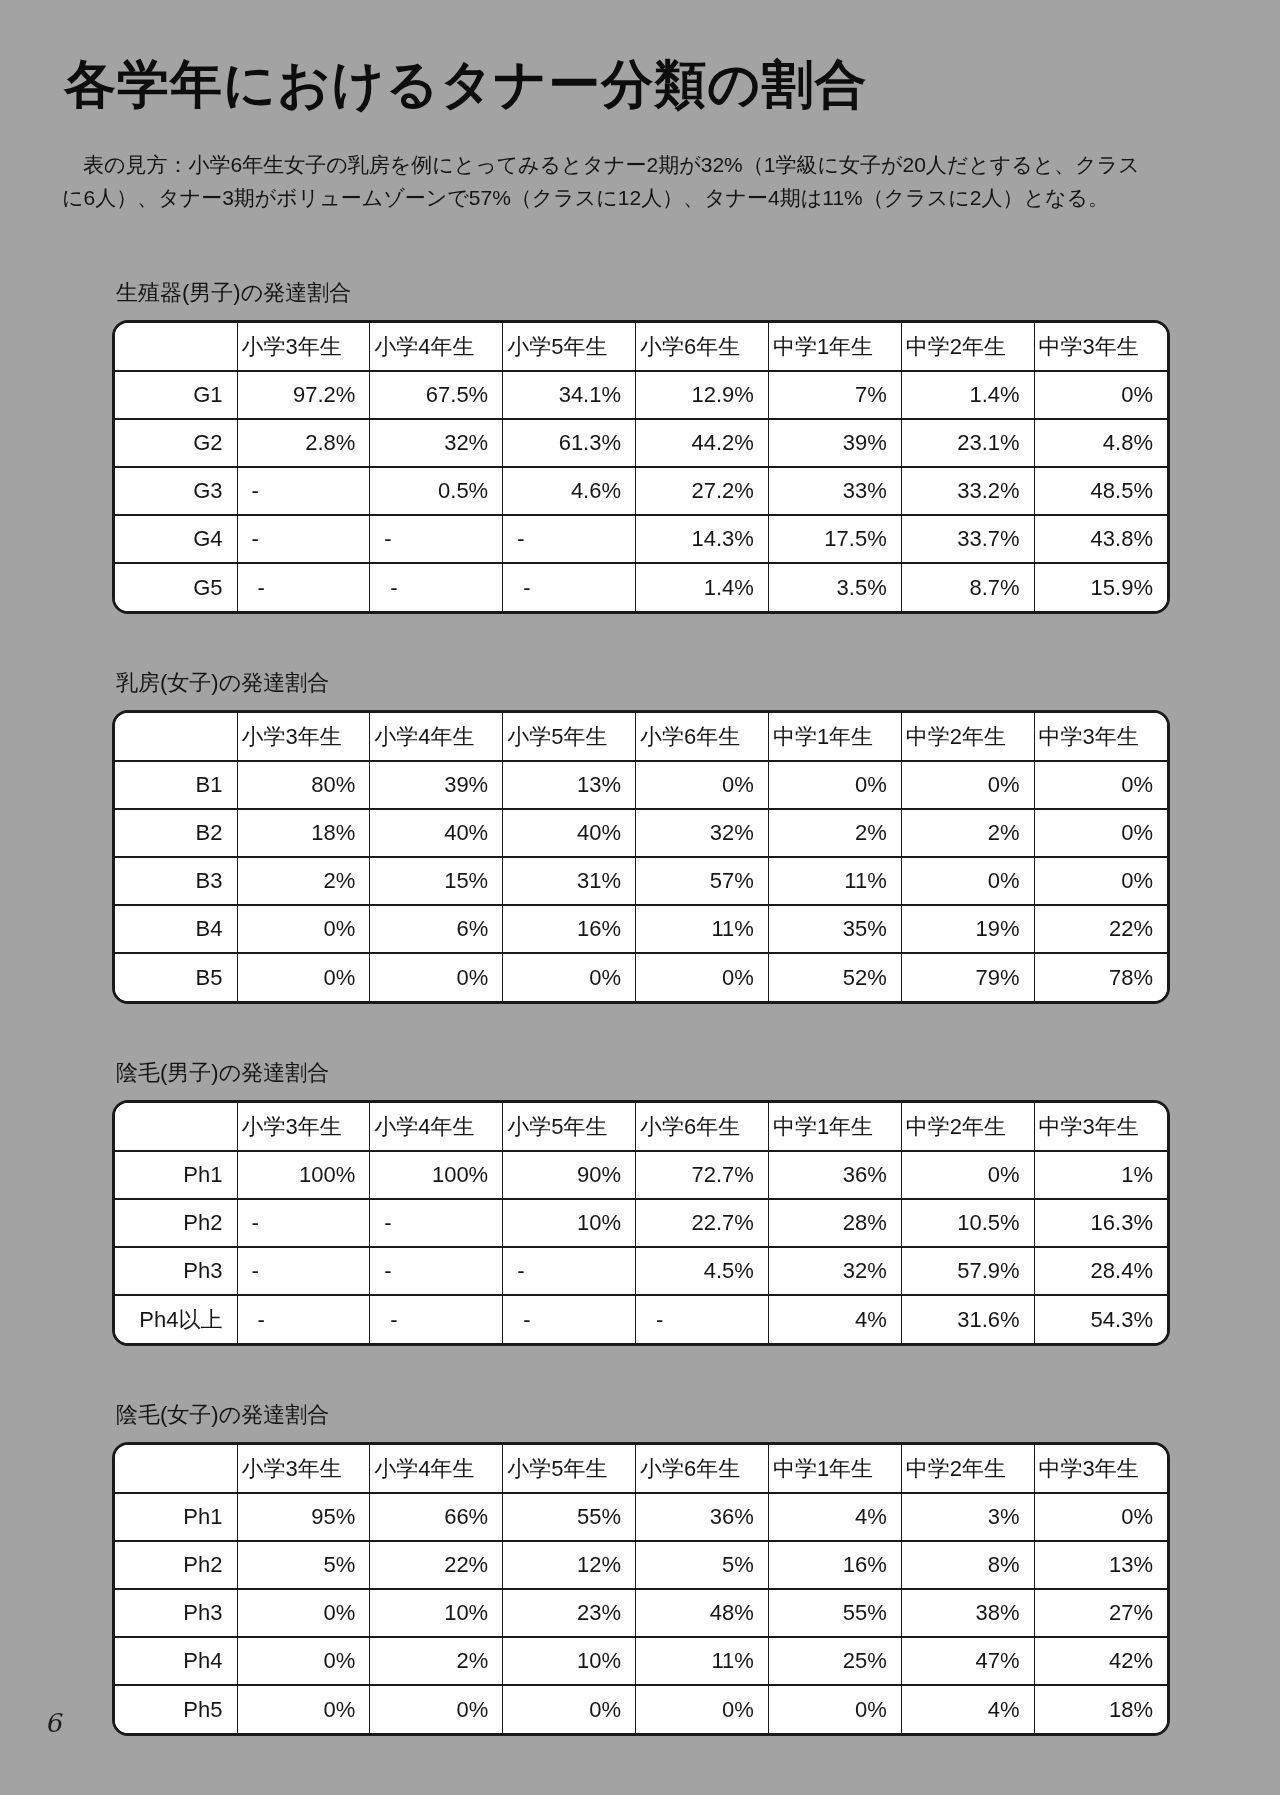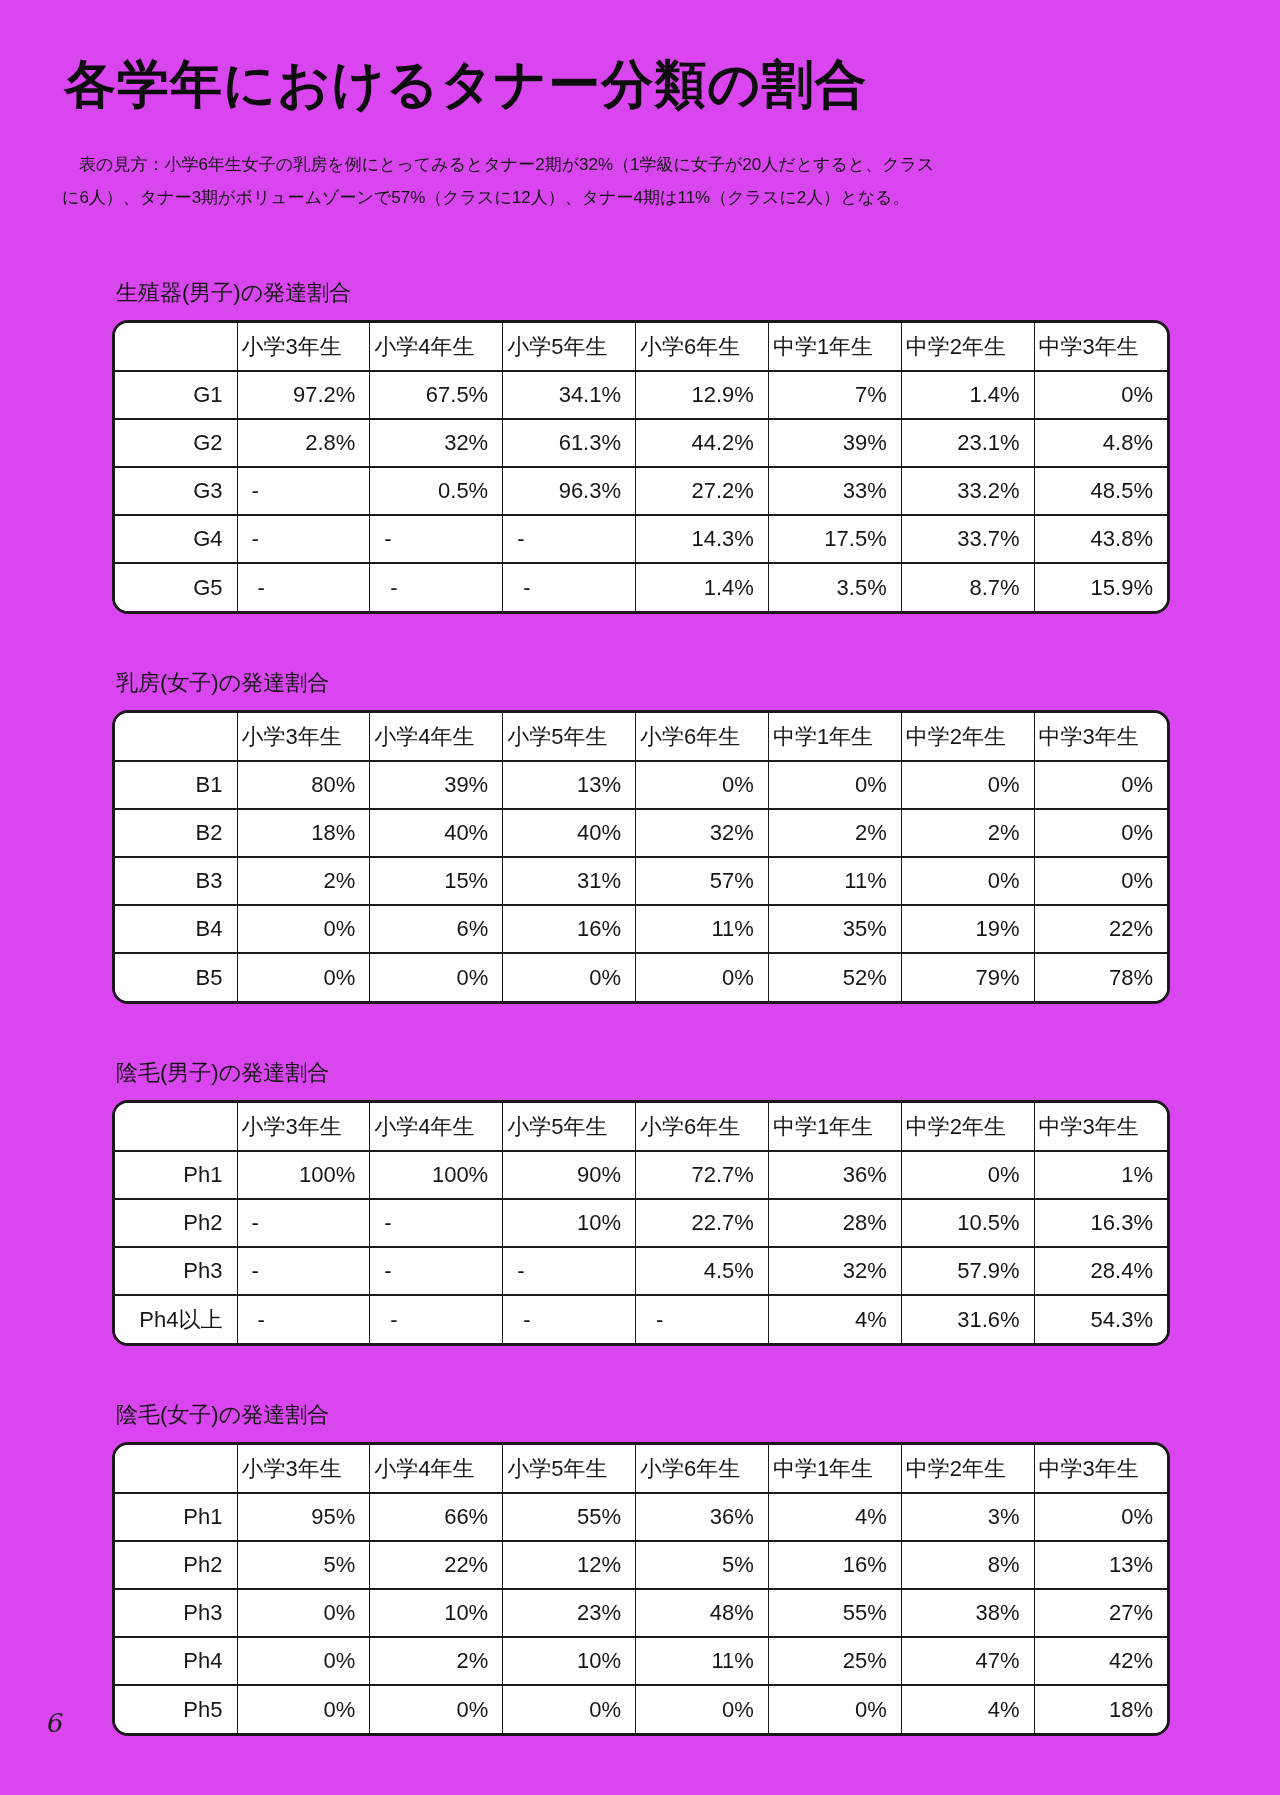--- a/index.html
+++ b/index.html
@@ -1,34 +1,34 @@
 <!DOCTYPE html>
 <html lang="ja"><head>
 <meta charset="utf-8">
 <style>
   html,body { margin:0; padding:0; background:#ffffff; }
   .page {
     position:relative;
     width:1280px; height:1795px;
-    background:#d946ef;
+    background:#a3a3a3;
     color:#111111;
     font-family:"Liberation Sans", sans-serif;
     overflow:hidden;
   }
   .title {
     margin:0;
     padding:50px 0 0 64px;
     font-size:52px;
     font-weight:700;
     letter-spacing:1px;
     color:#0d0d0d;
   }
   .desc {
     margin:28px 40px 0 62px;
-    font-size:17px;
+    font-size:21px;
     line-height:33px;
     color:#141414;
   }
   .desc span { display:block; }
   .table-section { margin-left:112px; width:1058px; }
   .table-section.first { margin-top:64px; }
   .table-section.rest  { margin-top:54px; }
   .table-caption {
     font-size:22px;
     color:#141414;
@@ -135,21 +135,21 @@
                 <td>61.3%</td>
                 <td>44.2%</td>
                 <td>39%</td>
                 <td>23.1%</td>
                 <td>4.8%</td>
               </tr>
               <tr>
                 <th class="rowlabel">G3</th>
                 <td class="dash">-</td>
                 <td>0.5%</td>
-                <td>96.3%</td>
+                <td>4.6%</td>
                 <td>27.2%</td>
                 <td>33%</td>
                 <td>33.2%</td>
                 <td>48.5%</td>
               </tr>
               <tr>
                 <th class="rowlabel">G4</th>
                 <td class="dash">-</td>
                 <td class="dash">-</td>
                 <td class="dash">-</td>

